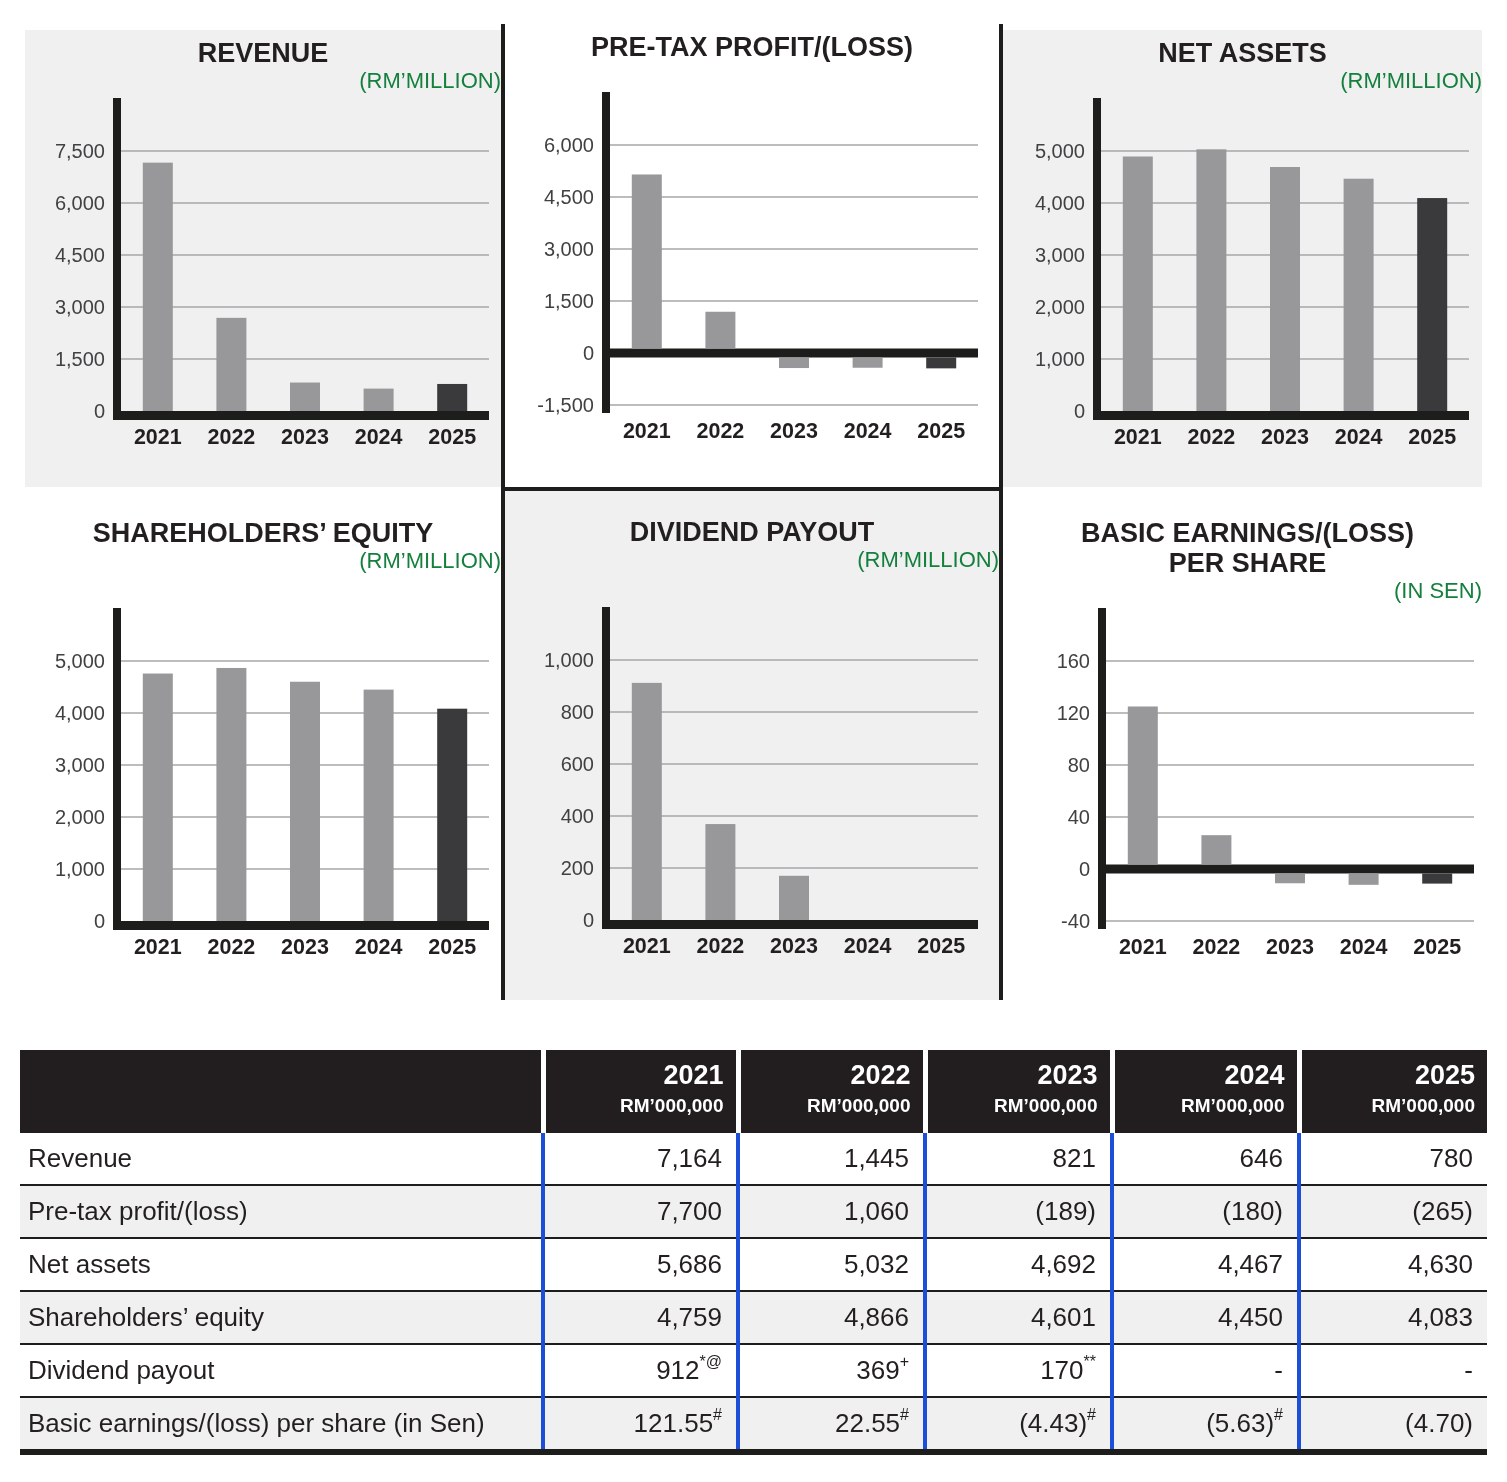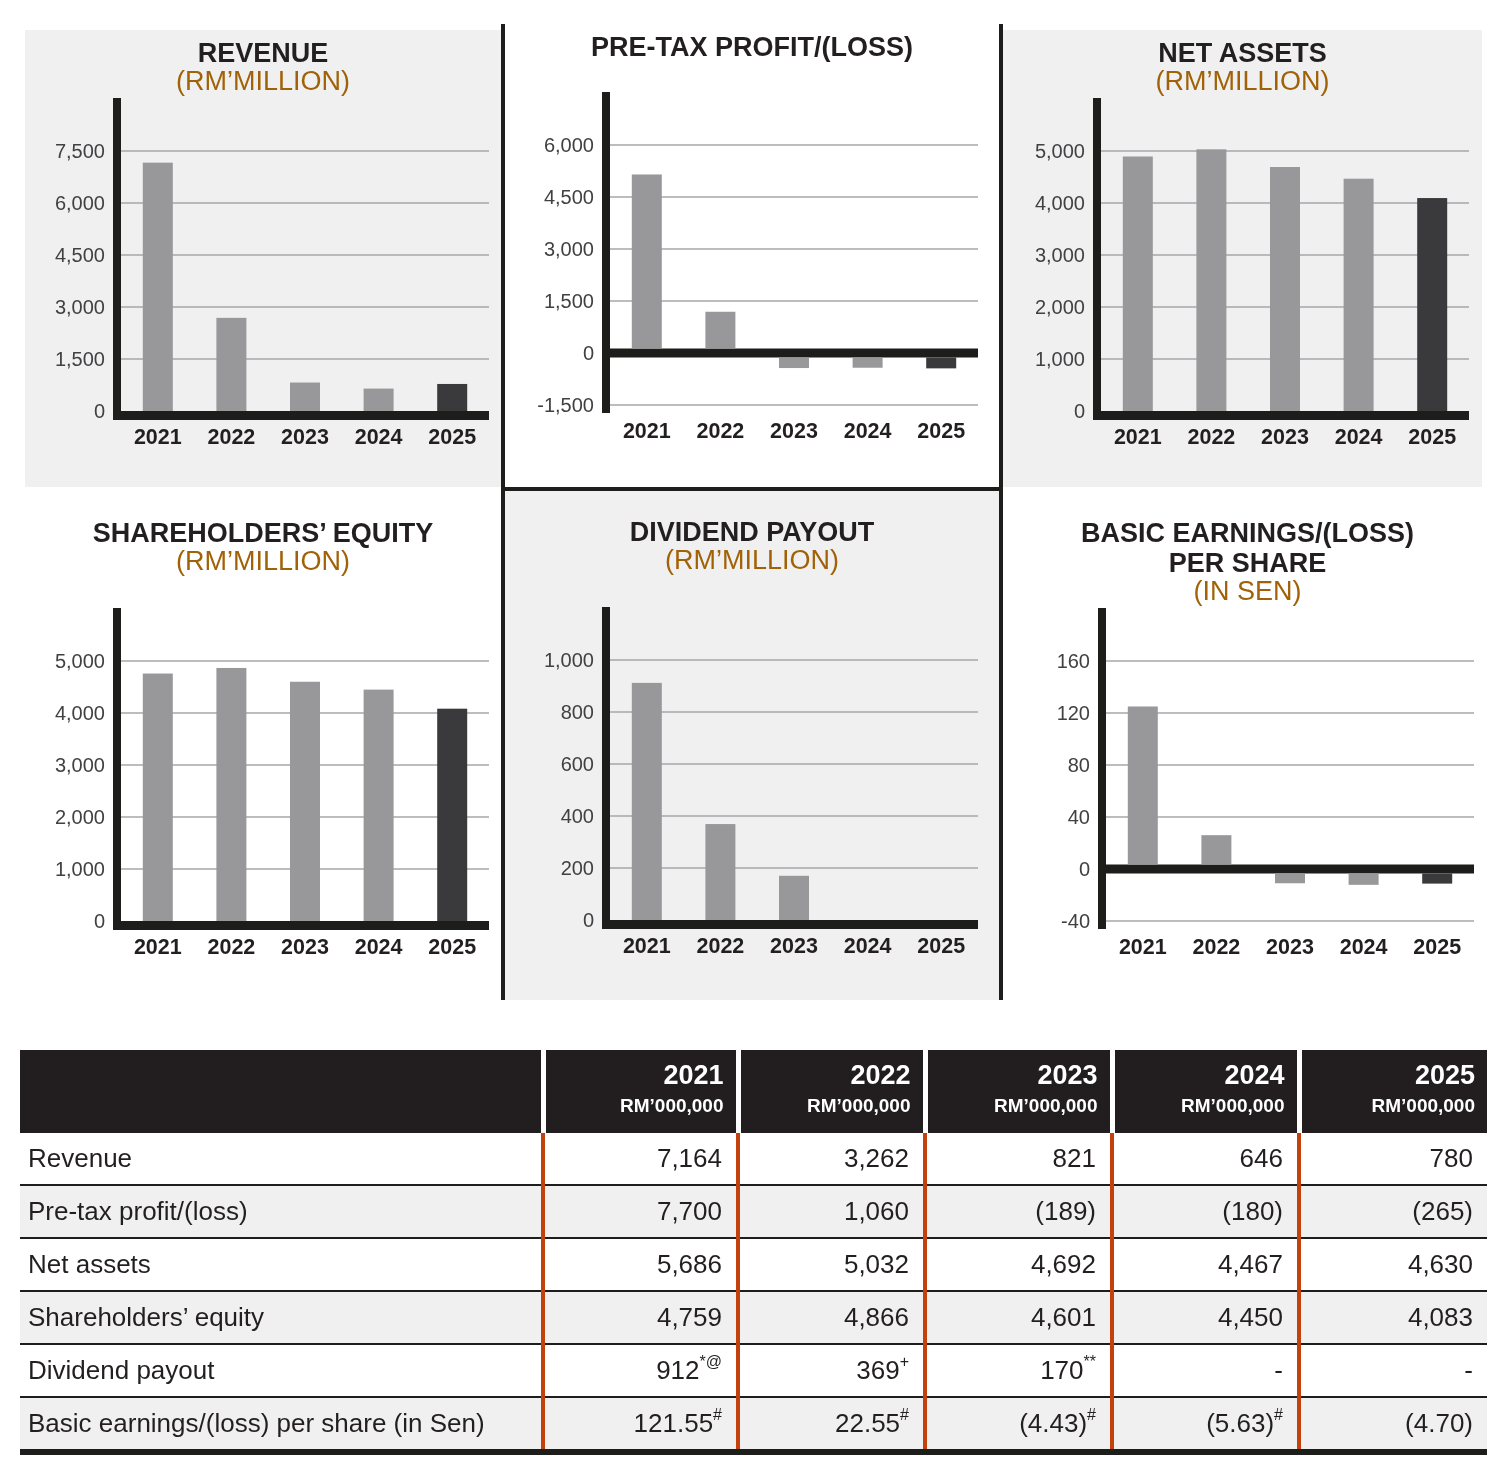--- a/index.html
+++ b/index.html
@@ -18,33 +18,33 @@
 
   .vline{position:absolute;top:24px;width:4px;height:976px;background:#1d1d1b;}
   .vl-left{left:501px;}
   .vl-right{left:999px;}
   .hline{position:absolute;left:501px;top:487px;width:502px;height:4px;background:#1d1d1b;}
 
   .thead{box-sizing:border-box;text-align:center;}
   .t-top{height:64px;padding-top:8px;}
   .t-bot{height:112px;padding-top:26px;}
   .ptitle{font-size:27px;font-weight:bold;color:#231f20;line-height:30px;white-space:pre-line;letter-spacing:0px;}
-  .psub{font-size:27px;color:#a16207;line-height:26px;}
+  .psub{font-size:22px;color:#15803d;line-height:26px;text-align:right;}
 
   svg.chart{display:block;margin:0 auto;}
   .tick{font-size:20px;fill:#414042;}
   .xlab{font-size:21.5px;font-weight:bold;fill:#231f20;}
 
   
   table.ftable{position:absolute;left:20px;top:1050px;width:1467px;border-collapse:collapse;table-layout:fixed;border-bottom:6px solid #1d1d1b;}
   .ftable th{background:#221e1f;color:#ffffff;text-align:right;vertical-align:middle;padding:10px 12px 12px 0;font-weight:bold;}
   .ftable th .yr{font-size:27px;line-height:31px;}
   .ftable th .unit{font-size:19px;line-height:30px;}
   .ftable th + th{border-left:5px solid #ffffff;}
-  .ftable td{font-size:26px;color:#231f20;text-align:right;padding:10px 14px 10px 0;vertical-align:middle;border-left:4px solid #c2410c;}
+  .ftable td{font-size:26px;color:#231f20;text-align:right;padding:10px 14px 10px 0;vertical-align:middle;border-left:4px solid #1d4ed8;}
   .ftable td.lbl{text-align:left;padding-left:8px;border-left:none;}
   .ftable tbody tr + tr td{border-top:2px solid #1d1d1b;}
   .ftable tbody tr:nth-child(even){background:#f0f0f1;}
   .ftable sup{font-size:16px;line-height:0;position:relative;top:-2px;}
 </style>
 </head>
 <body>
 
 <div class="page">
 
@@ -276,21 +276,21 @@
           <th>
             <div class="yr">2025</div>
             <div class="unit">RM’000,000</div>
           </th>
         </tr>
       </thead>
       <tbody>
         <tr>
           <td class="lbl">Revenue</td>
           <td>7,164</td>
-          <td>3,262</td>
+          <td>1,445</td>
           <td>821</td>
           <td>646</td>
           <td>780</td>
         </tr>
         <tr>
           <td class="lbl">Pre-tax profit/(loss)</td>
           <td>7,700</td>
           <td>1,060</td>
           <td>(189)</td>
           <td>(180)</td>

